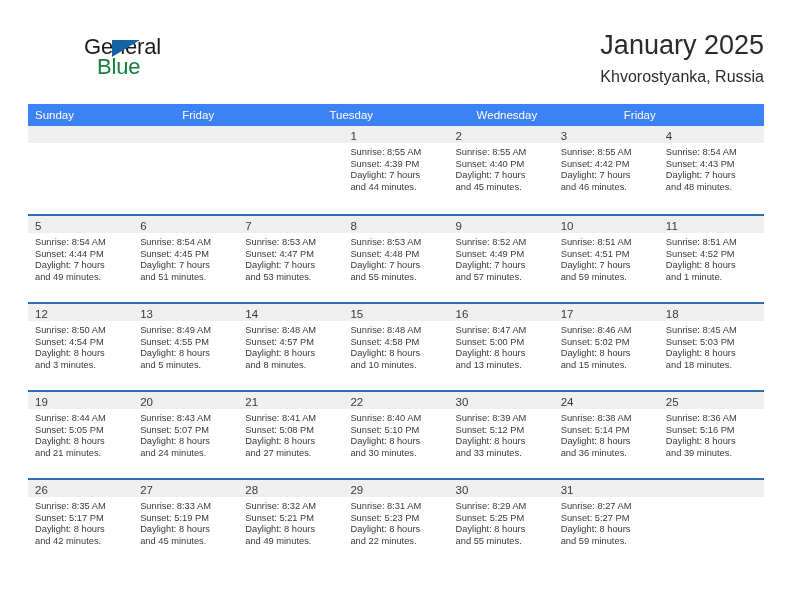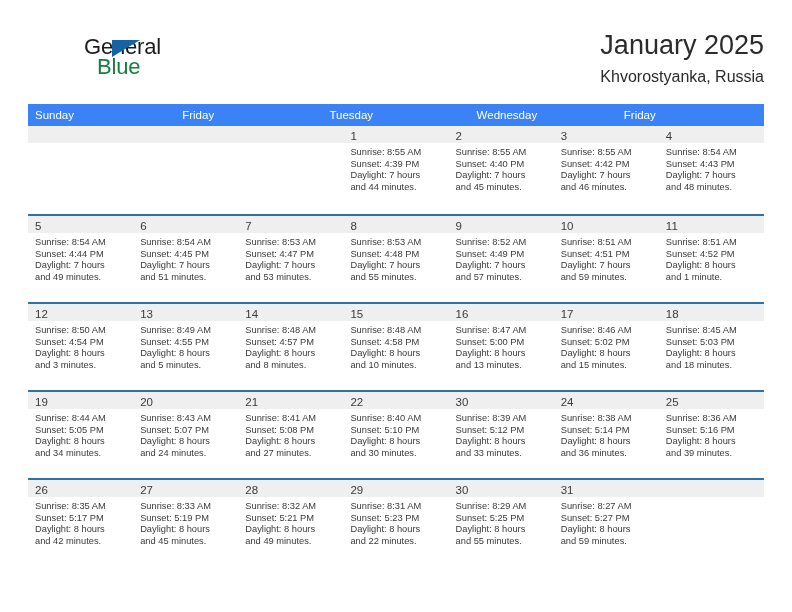--- a/index.html
+++ b/index.html
@@ -363,21 +363,21 @@
             </div>
           </div>
         </div>
         <div class="week-row">
           <div class="day-cell">
             <div class="day-number-band"><span class="day-number">19</span></div>
             <div class="day-lines">
               <div class="day-line">Sunrise: 8:44 AM</div>
               <div class="day-line">Sunset: 5:05 PM</div>
               <div class="day-line">Daylight: 8 hours</div>
-              <div class="day-line">and 34 minutes.</div>
+              <div class="day-line">and 21 minutes.</div>
             </div>
           </div>
           <div class="day-cell">
             <div class="day-number-band"><span class="day-number">20</span></div>
             <div class="day-lines">
               <div class="day-line">Sunrise: 8:43 AM</div>
               <div class="day-line">Sunset: 5:07 PM</div>
               <div class="day-line">Daylight: 8 hours</div>
               <div class="day-line">and 24 minutes.</div>
             </div>

